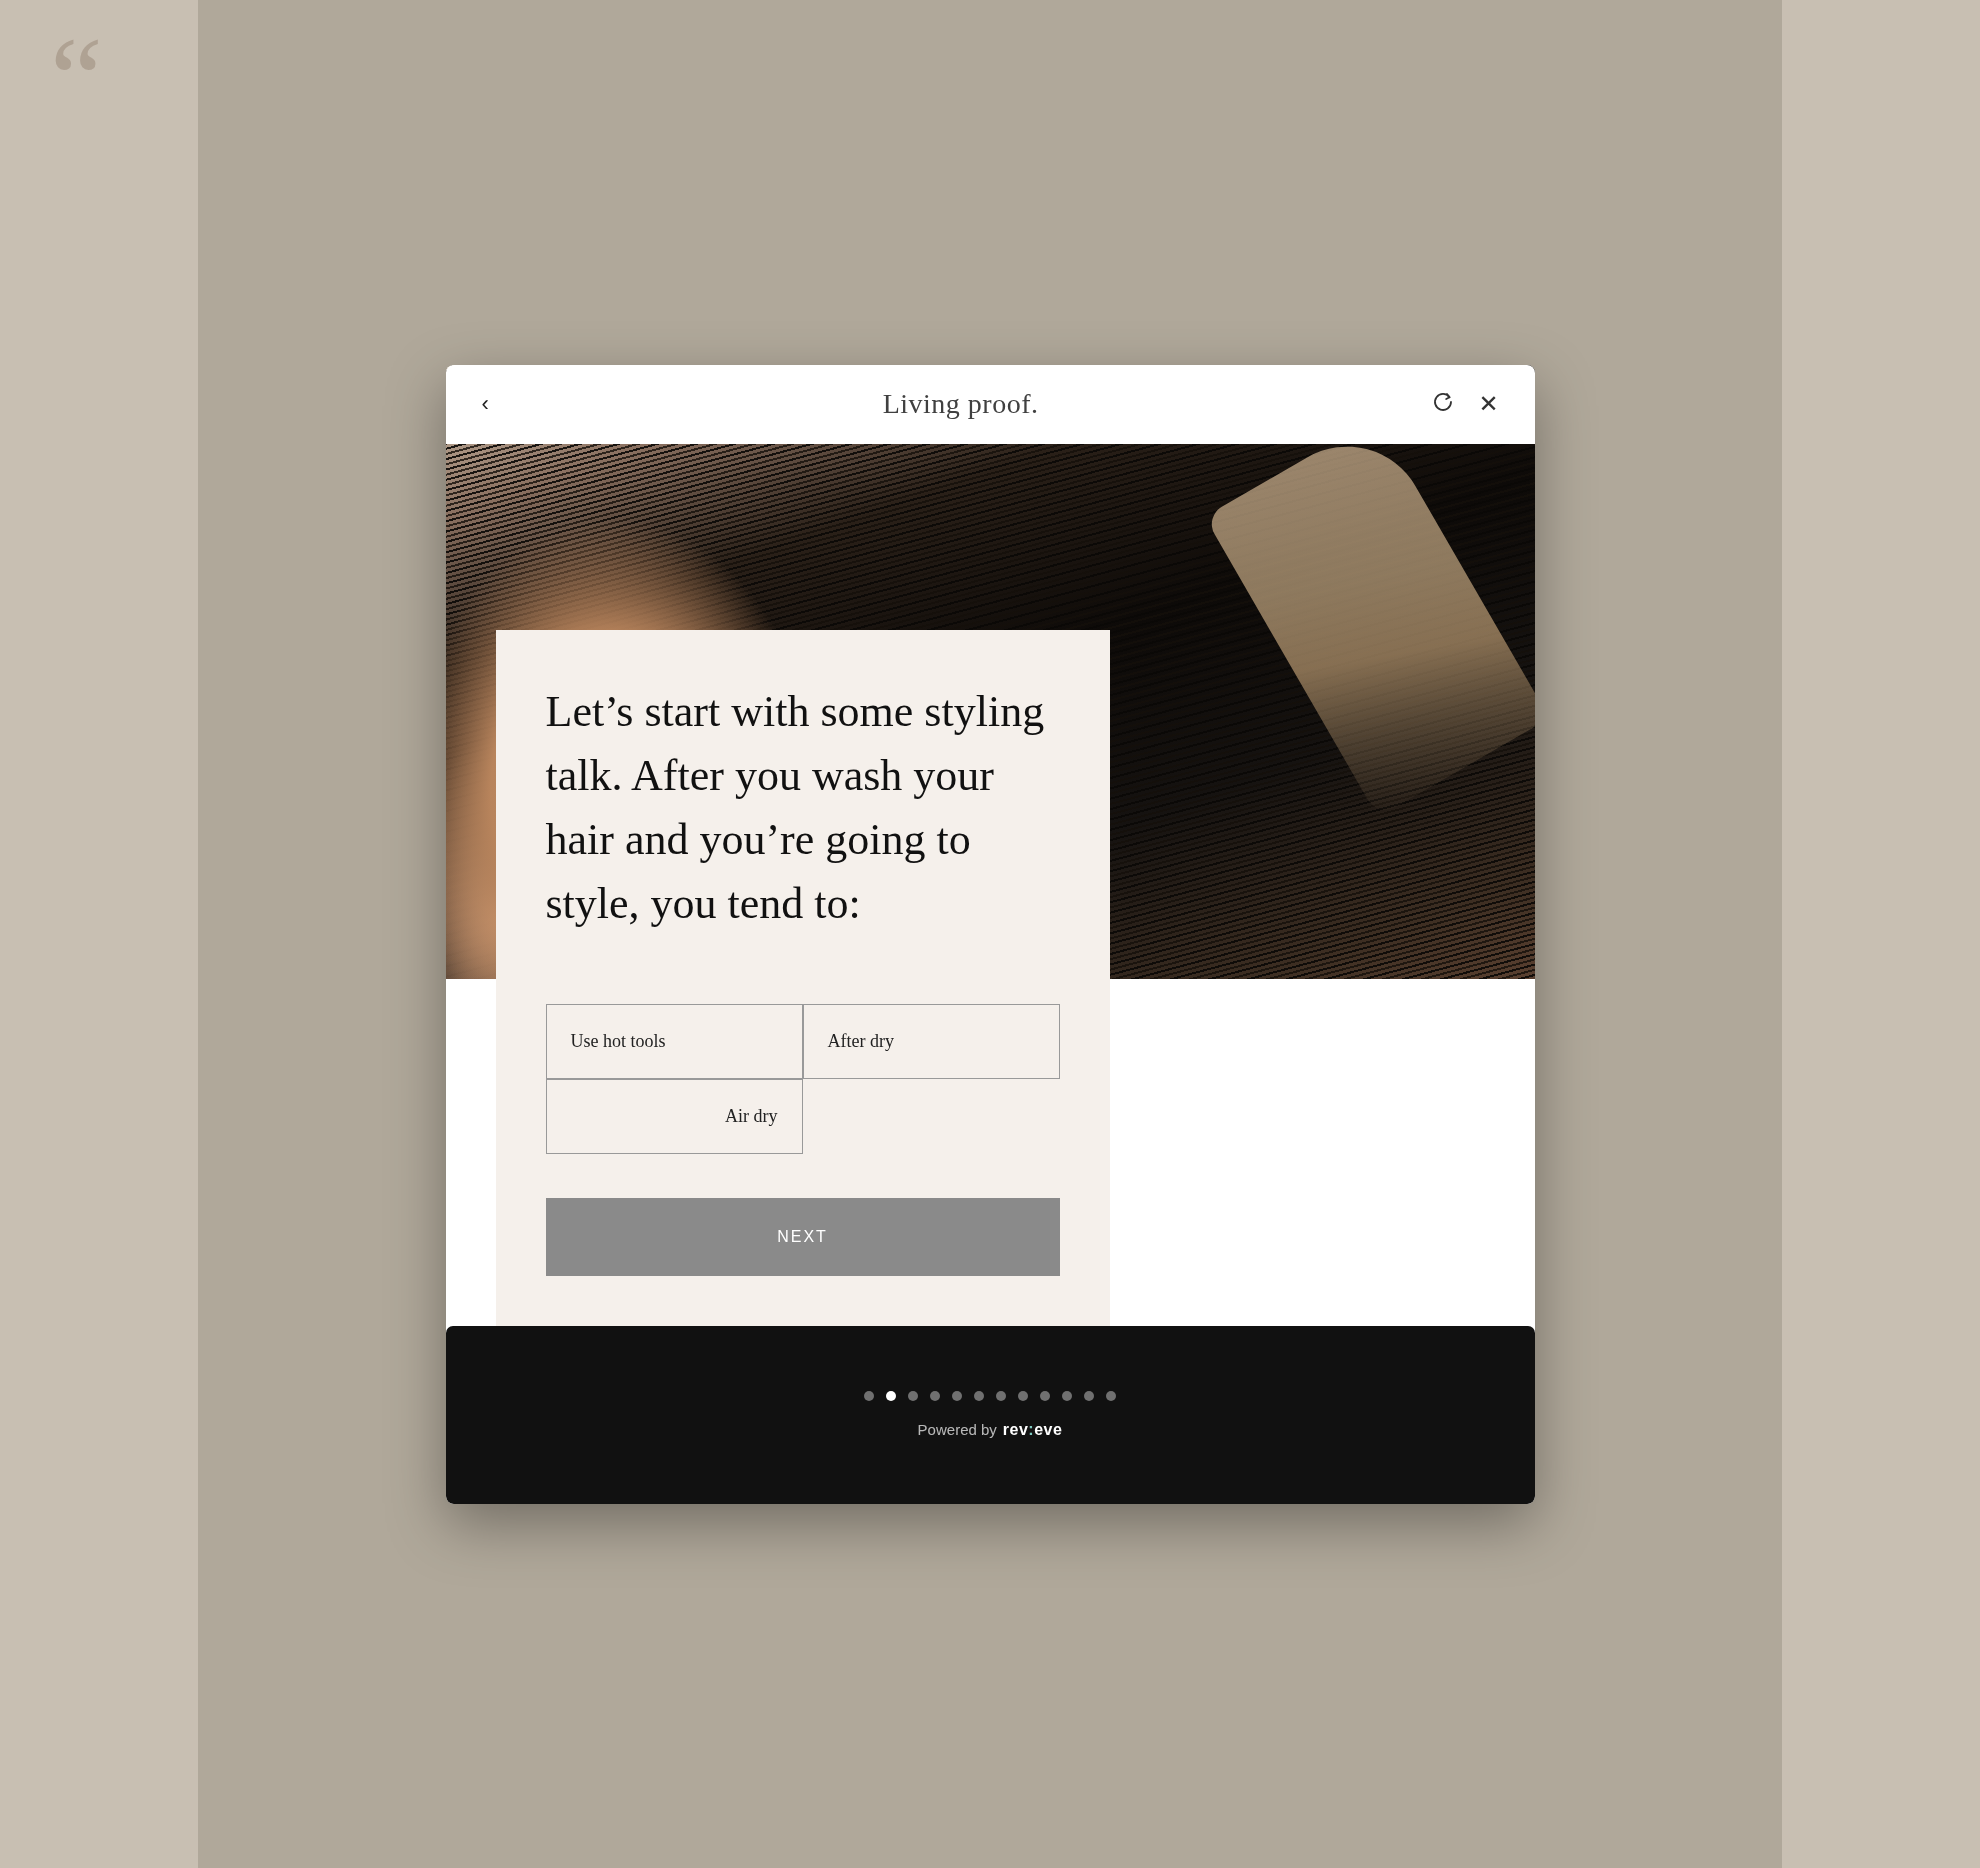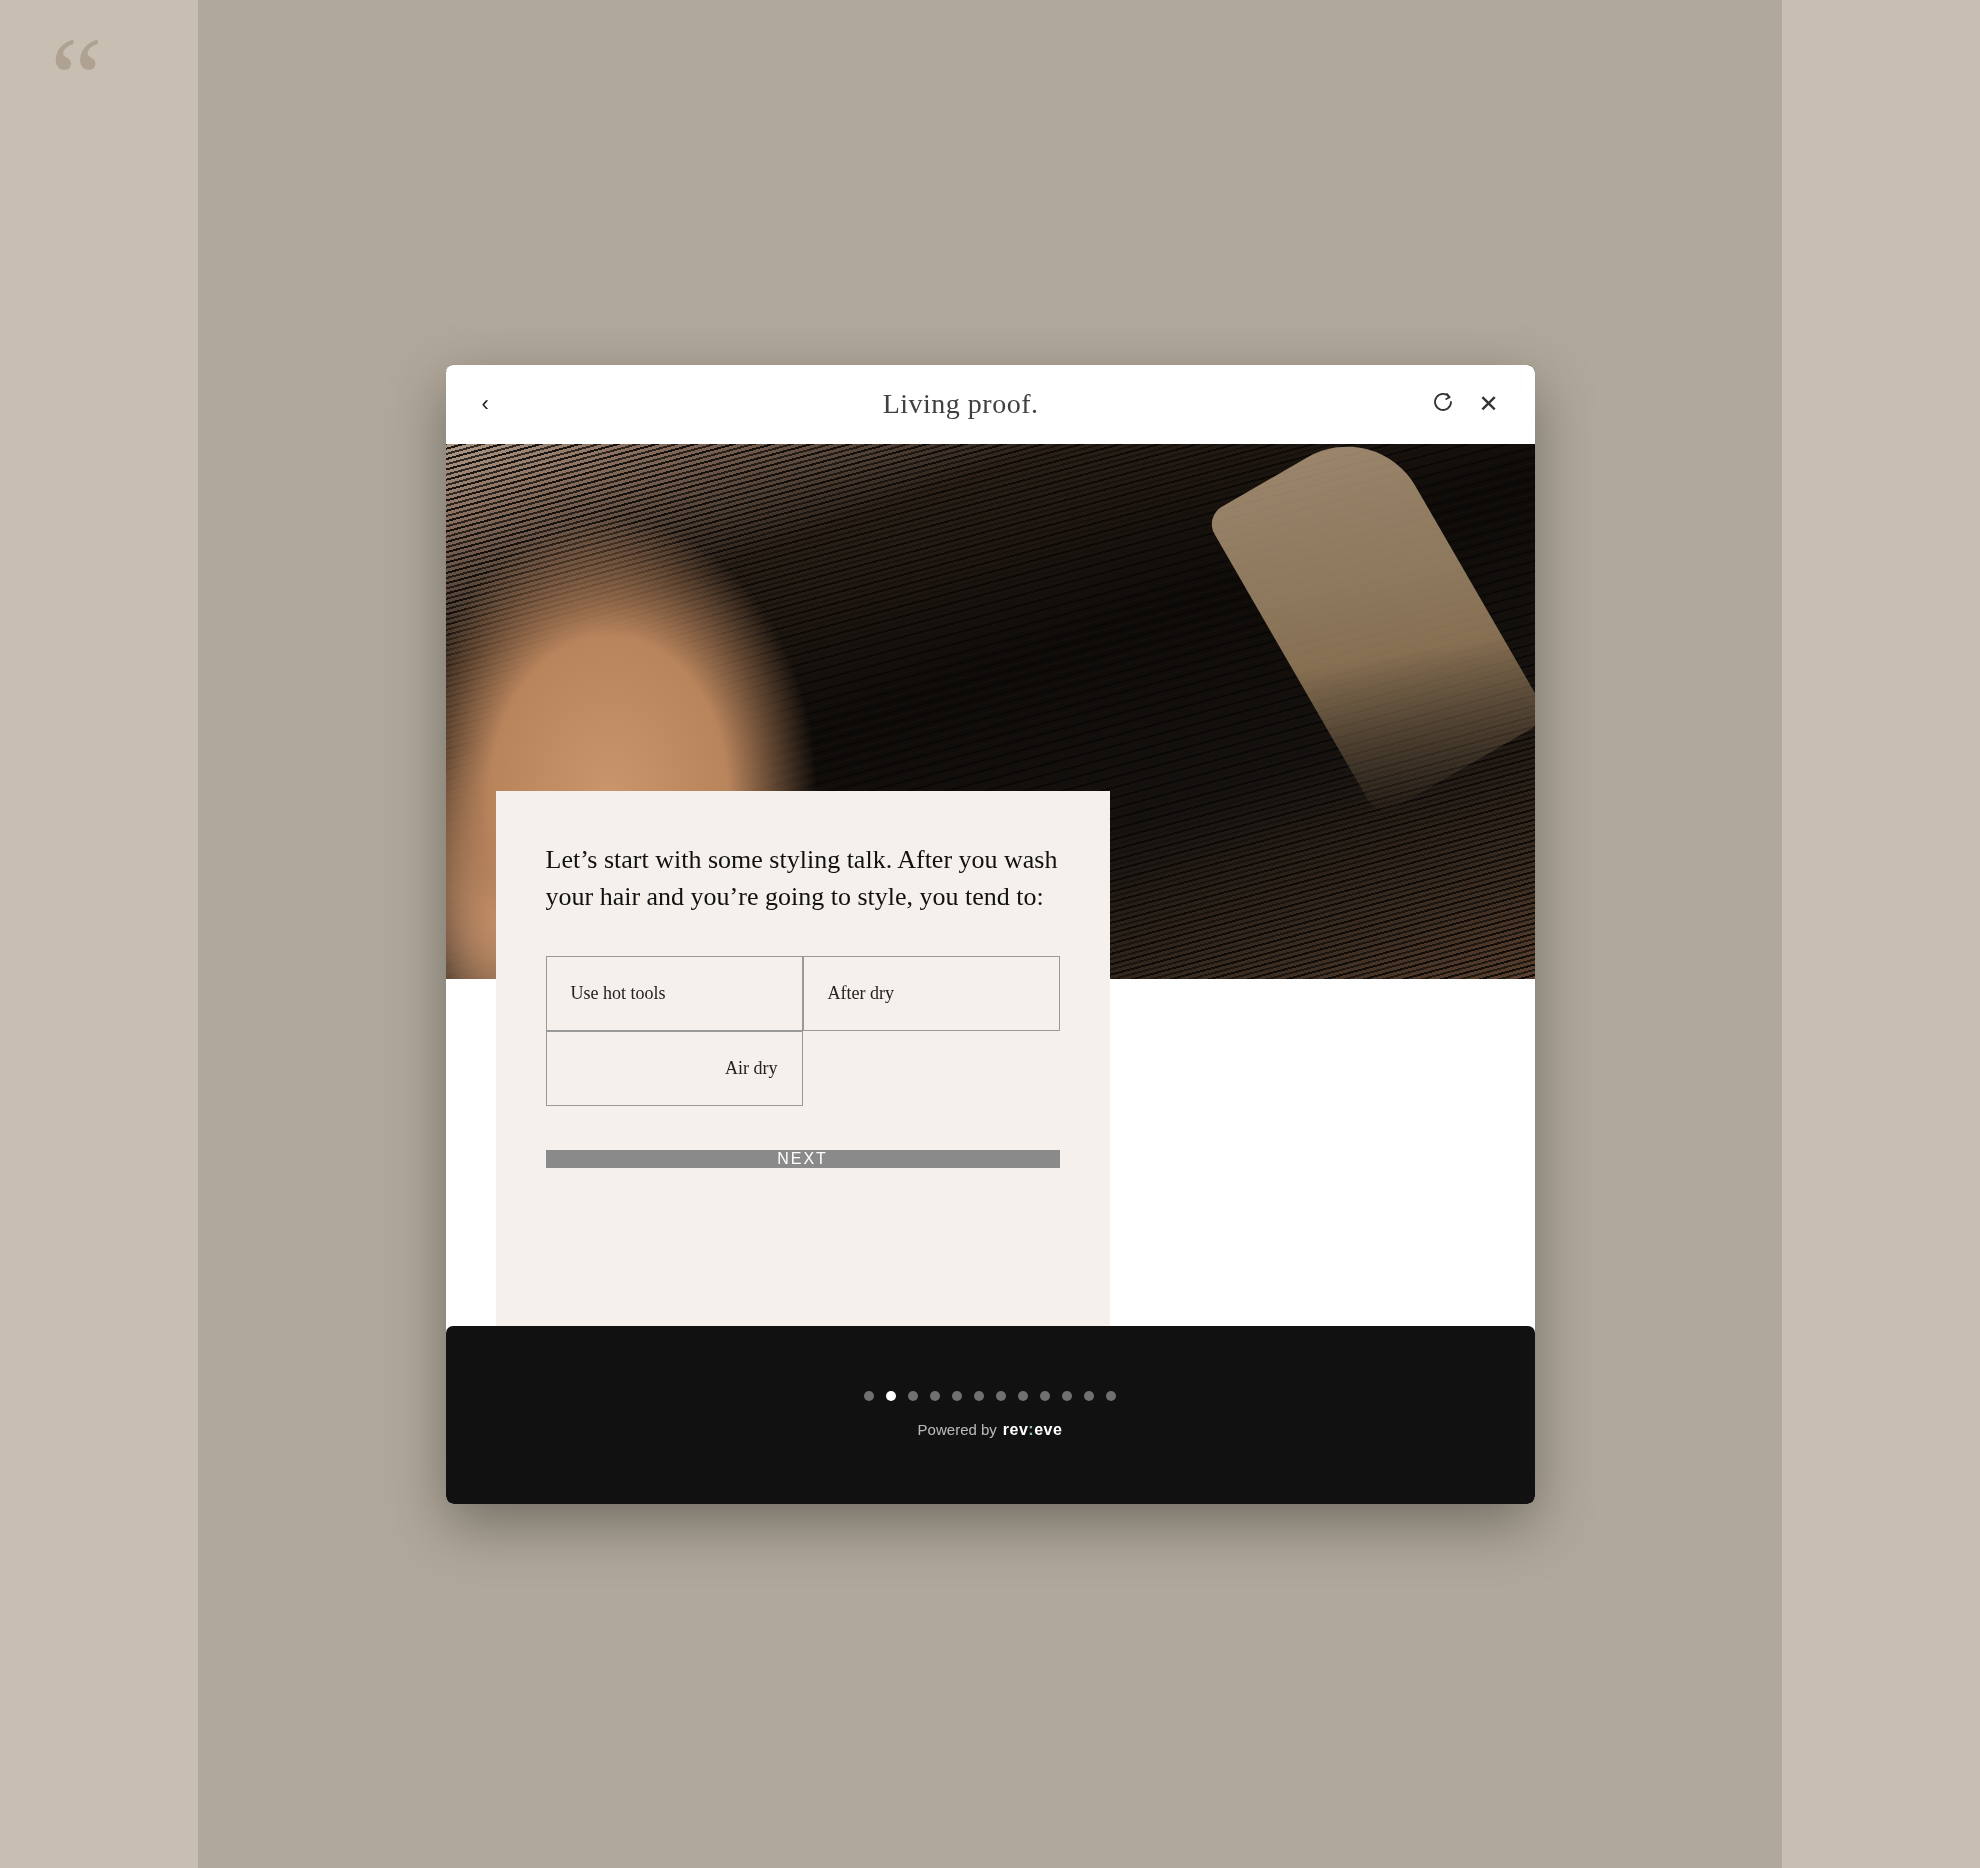--- a/index.html
+++ b/index.html
@@ -170,24 +170,24 @@
       bottom: 178px;
       left: 50px;
       width: 614px;
       background: #f5f0eb;
       padding: 50px 50px 50px 50px;
       min-height: 535px;
     }
 
     .question-text {
       font-family: Georgia, 'Times New Roman', serif;
-      font-size: 26px;
+      font-size: 44px;
       line-height: 1.45;
       color: #111;
-      margin-bottom: 40px;
+      margin-bottom: 68px;
       font-weight: normal;
     }
 
     
     .options-grid {
       display: grid;
       grid-template-columns: 1fr 1fr;
       margin-bottom: 44px;
     }
 
@@ -206,20 +206,21 @@
     .option-button.full-width {
       grid-column: 1;
       text-align: right;
     }
 
     
     .next-button {
       width: 100%;
       background: #8a8a8a;
       border: none;
+      padding: 30px;
       font-family: Arial, sans-serif;
       font-size: 16px;
       letter-spacing: 2px;
       color: #fff;
       cursor: pointer;
       text-transform: uppercase;
       font-weight: 400;
     }
 
     

